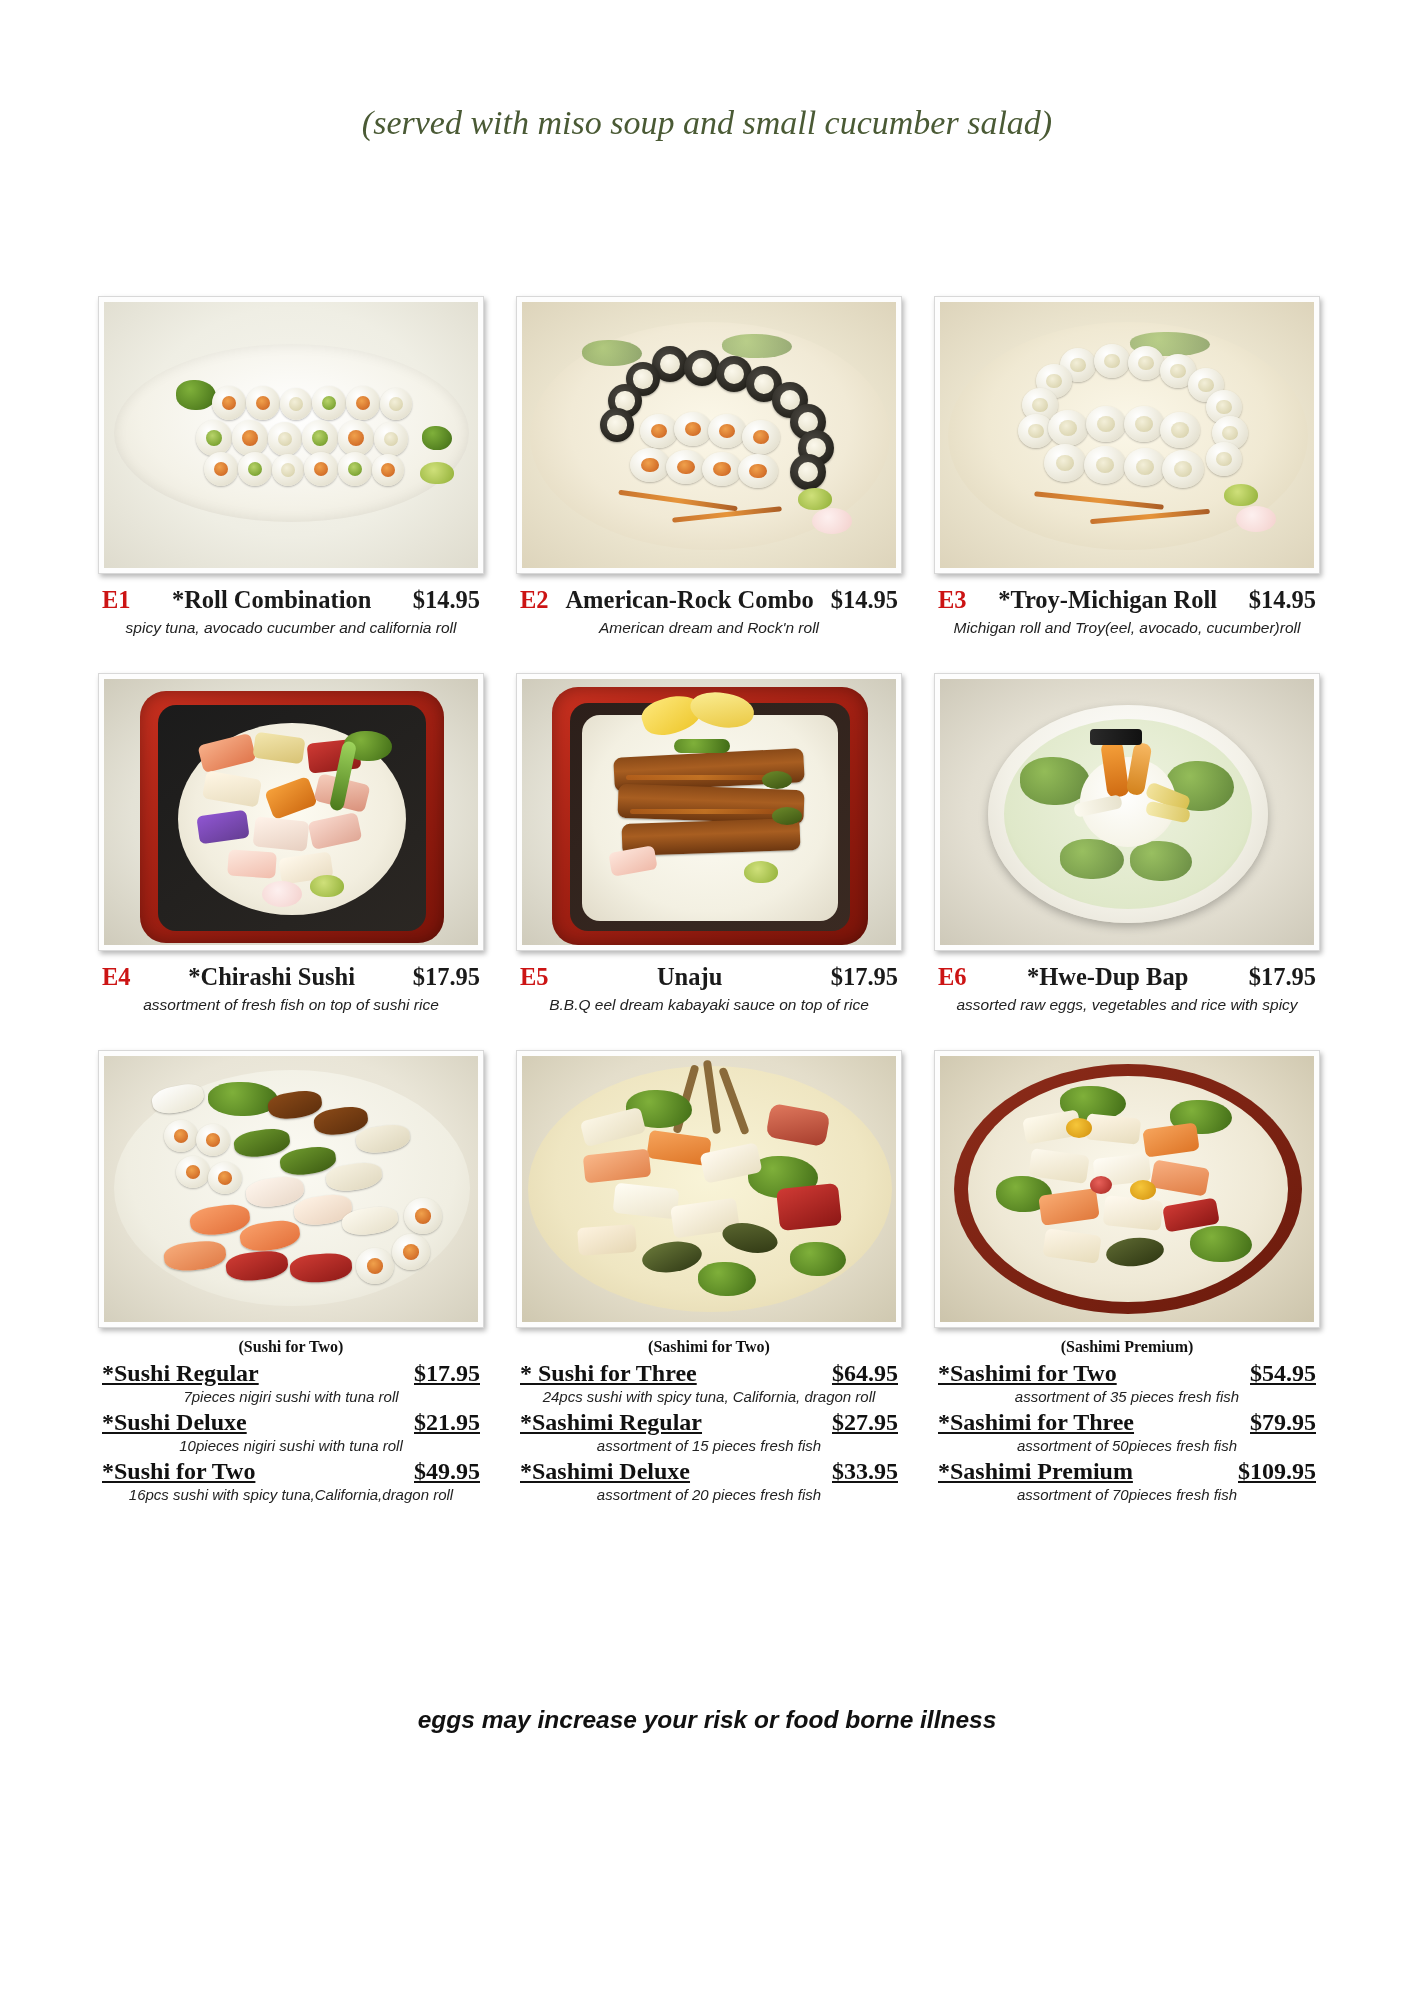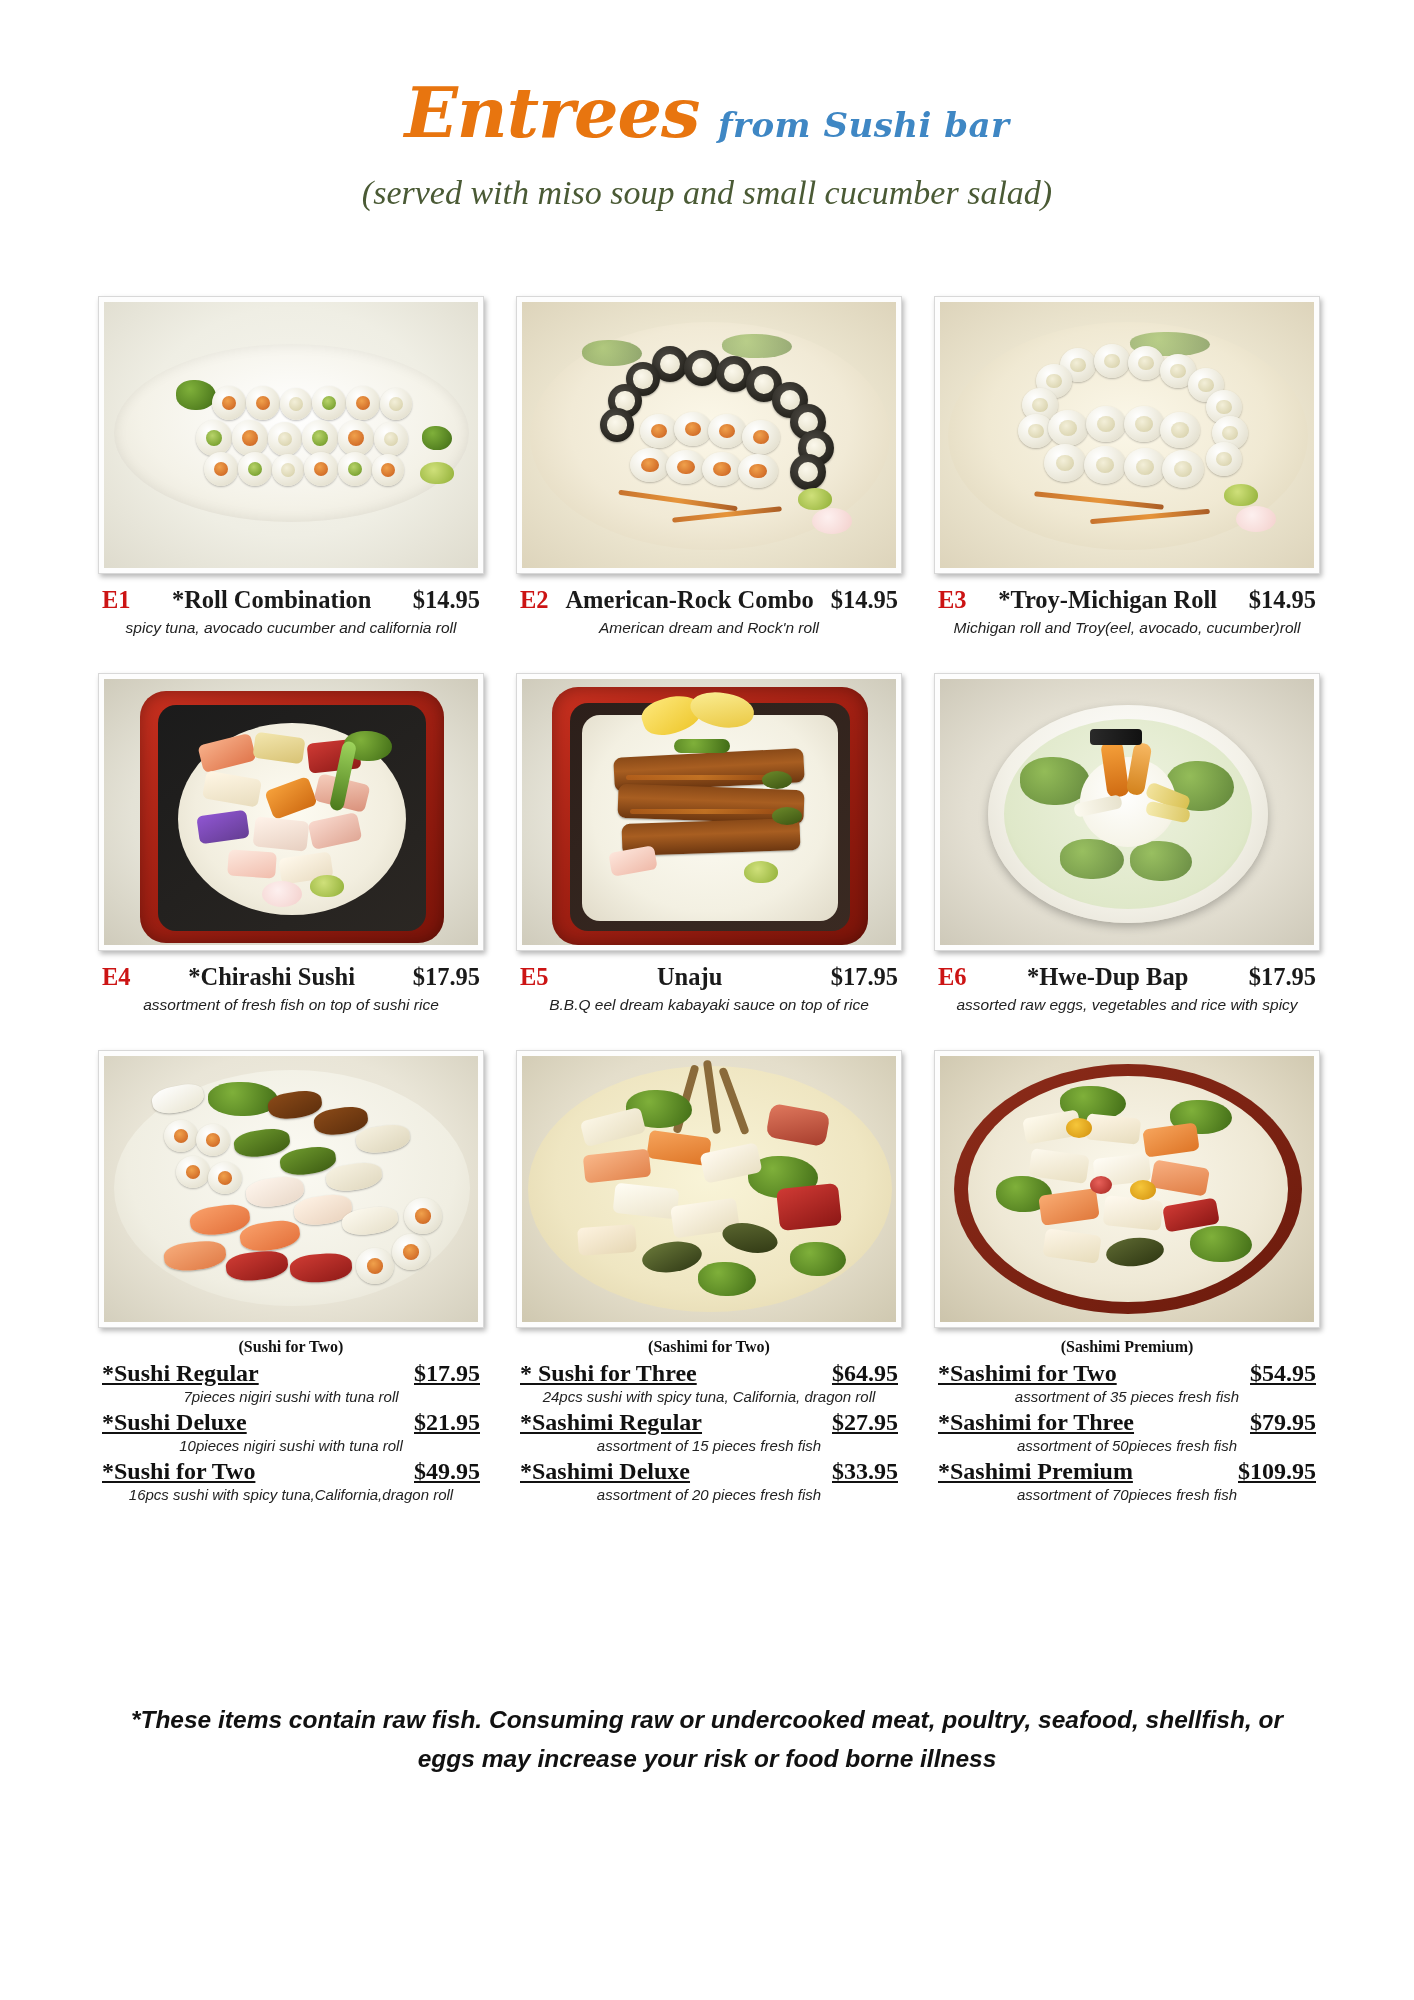--- a/index.html
+++ b/index.html
@@ -277,24 +277,20 @@
     font-size: 24.5px;
     color: #111;
     line-height: 1.6;
     padding: 0 70px;
   }
 </style>
 </head>
 <body>
 
 <div class="header">
-  <div class="title-line">
-    <span class="title-main">Entrees</span>
-    <span class="title-sub">from Sushi bar</span>
-  </div>
   <div class="served-note">(served with miso soup and small cucumber salad)</div>
 </div>
 
 <div class="grid">
 
   <div class="row">
 
     <div class="cell">
       <div class="photo-frame">
         <div class="photo bg-white-platter">
@@ -642,15 +638,14 @@
       <div class="item-line">
         <span class="nm">*Sashimi Premium</span>
         <span>$109.95</span>
       </div>
       <div class="item-desc">assortment of 70pieces fresh fish</div>
     </div>
   </div>
 </div>
 
 <div class="footer">
-  <div>*These items contain raw fish. Consuming raw or undercooked meat, poultry, seafood, shellfish, or</div>
   <div>eggs may increase your risk or food borne illness</div>
 </div>
 
 </body></html>

